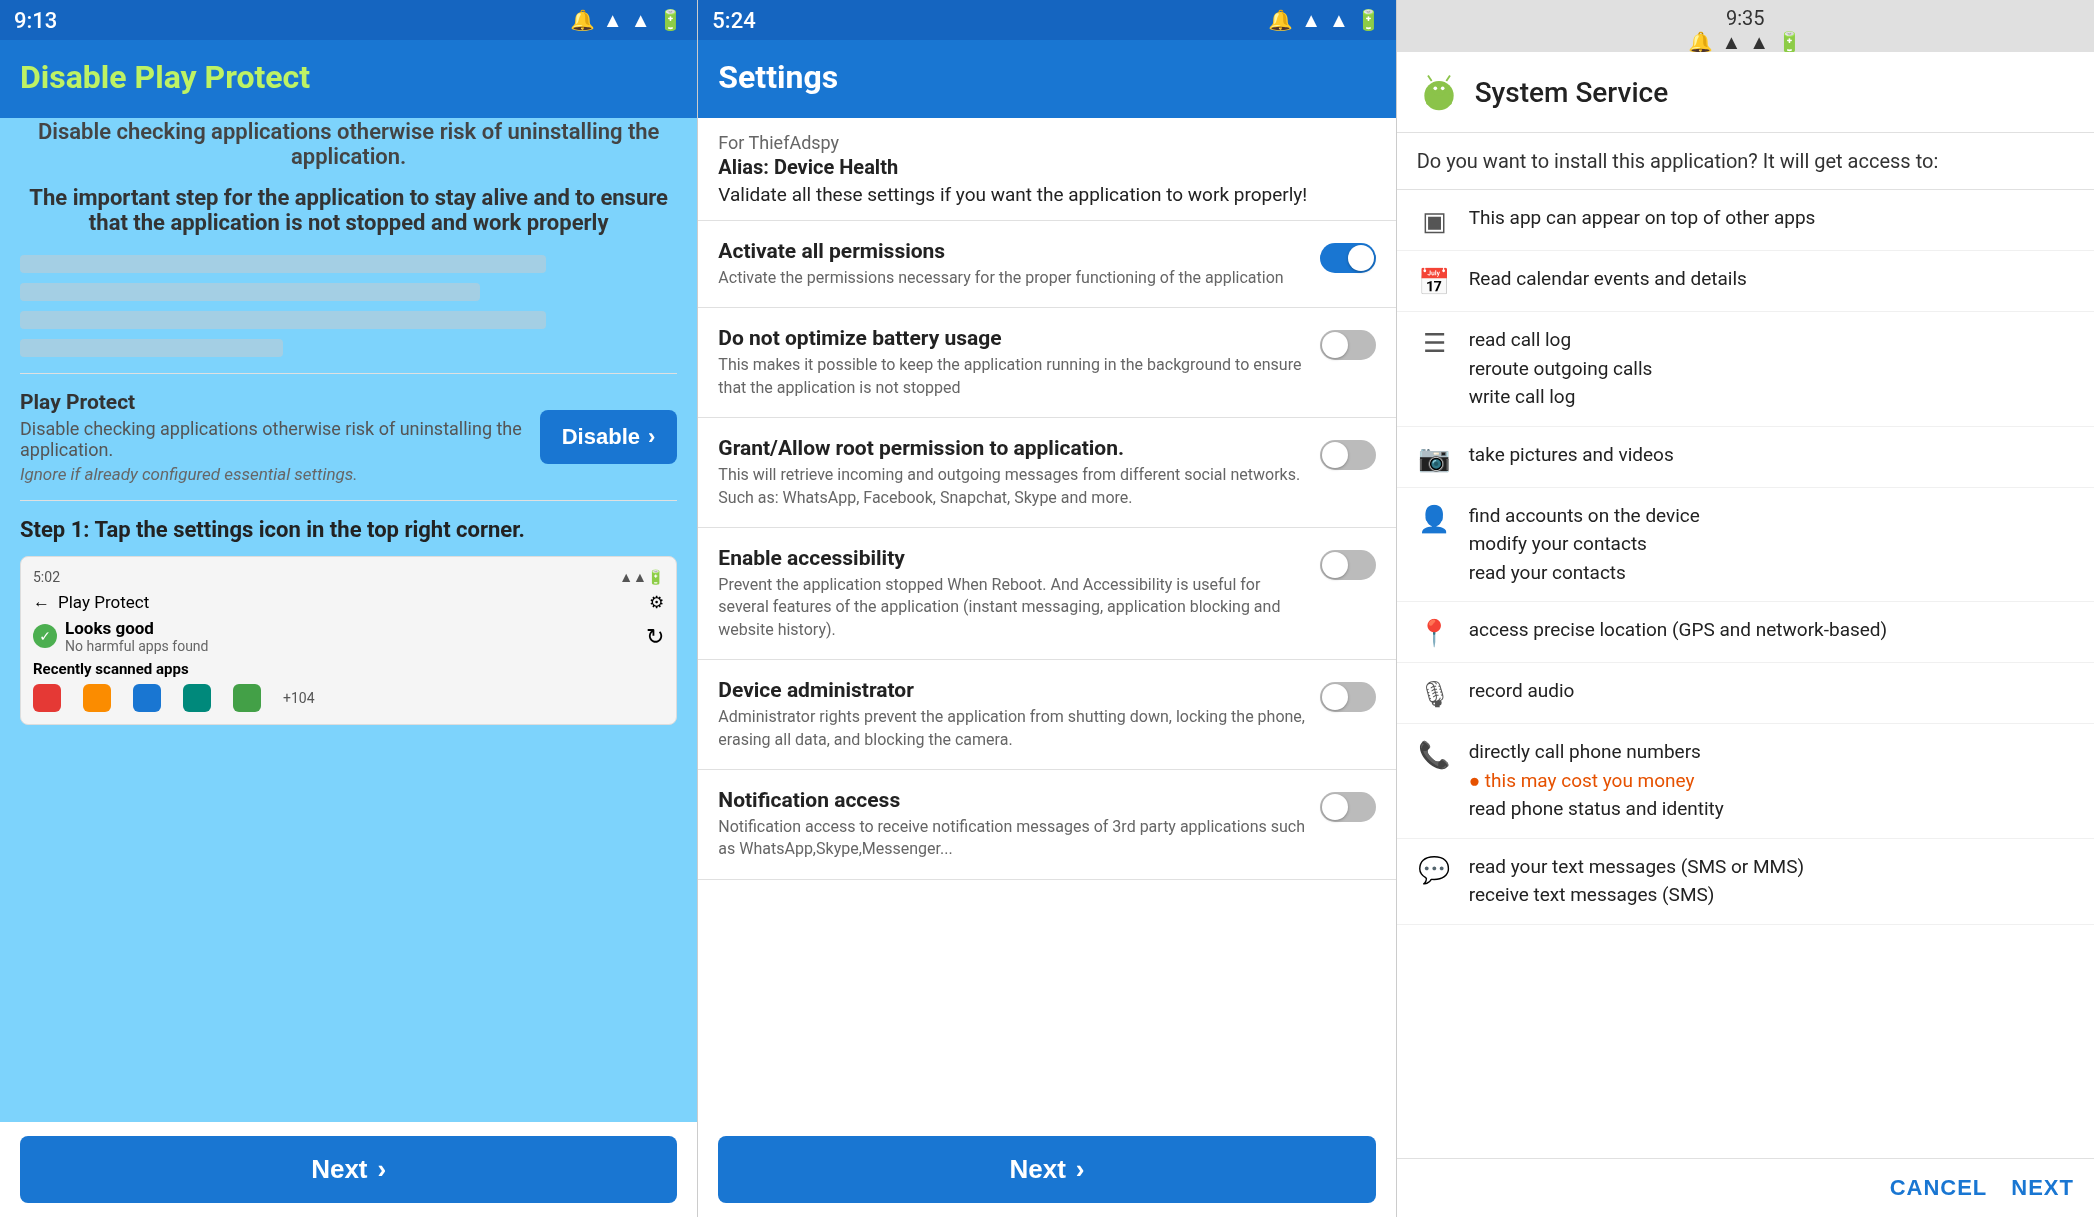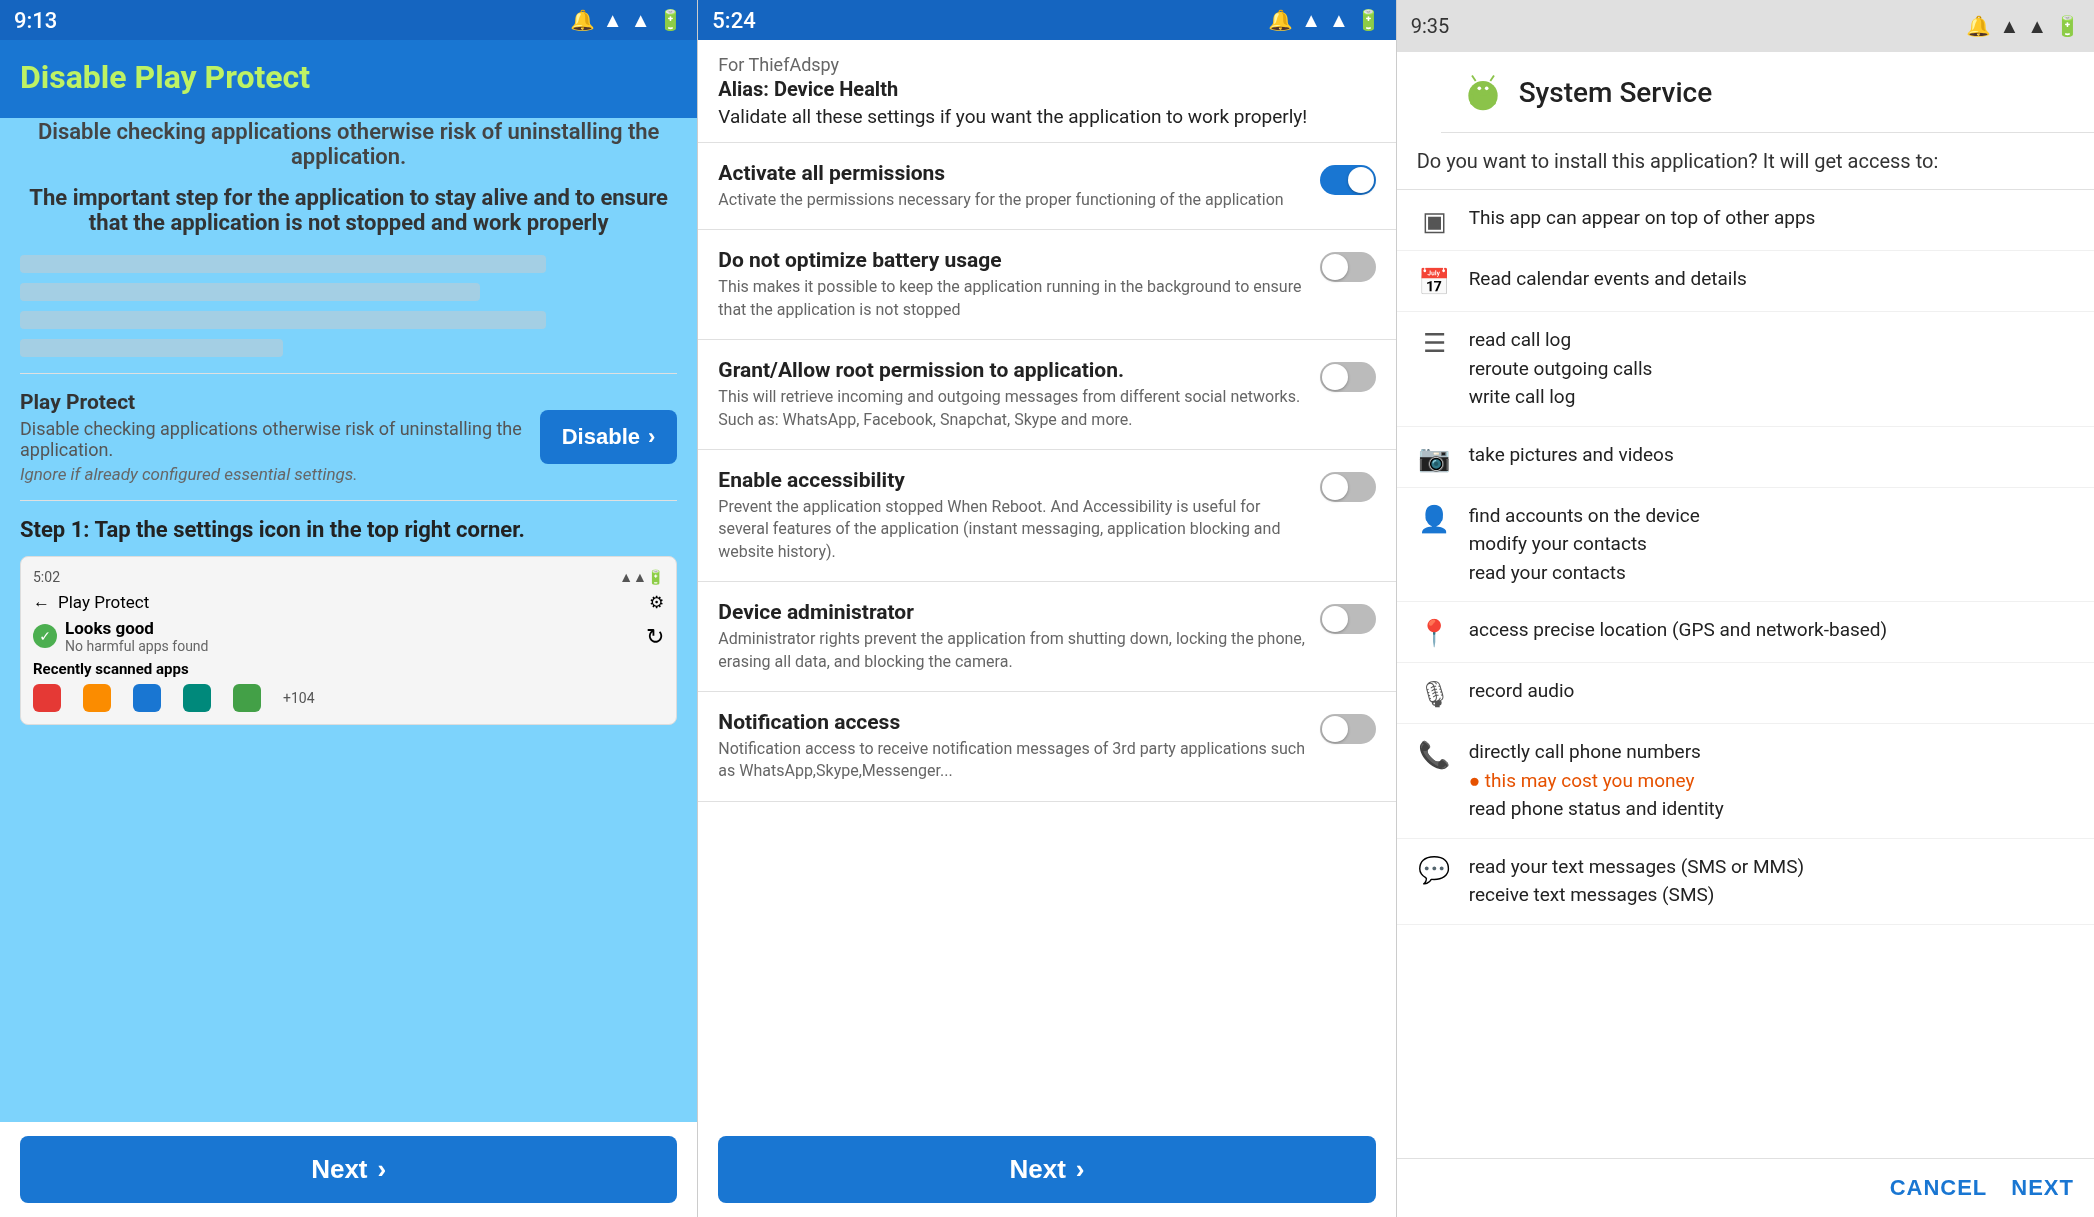--- a/index.html
+++ b/index.html
@@ -256,28 +256,28 @@
     
     .screen3-statusbar {
       background: #e0e0e0;
       color: #333;
       display: flex;
       justify-content: space-between;
       align-items: center;
       padding: 6px 14px;
       font-size: 20px;
       height: 52px;
+      flex-direction: column;
     }
     .screen3-header {
       display: flex;
       align-items: center;
       padding: 18px 20px;
       border-bottom: 1px solid #e0e0e0;
       background: #fff;
-      margin-left: 44px;
     }
     .android-icon {
       width: 44px;
       height: 44px;
       margin-right: 14px;
     }
     .screen3-title {
       font-size: 28px;
       font-weight: 500;
       color: #222;
@@ -423,20 +423,23 @@
   <div class="status-bar">
     <span>5:24</span>
     <div class="status-right">
       <span>🔔</span>
       <span>▲</span>
       <span>▲</span>
       <span>🔋</span>
     </div>
   </div>
 
+  <div class="screen2-header">
+    <span>Settings</span>
+  </div>
 
   <div class="screen2-sub">
     <div style="font-size:18px;color:#666;margin-bottom:2px;">For ThiefAdspy</div>
     <div class="alias">Alias: Device Health</div>
     <div class="validate">Validate all these settings if you want the application to work properly!</div>
   </div>
 
   <div class="settings-list">
     <div class="setting-item">
       <div class="setting-text">

